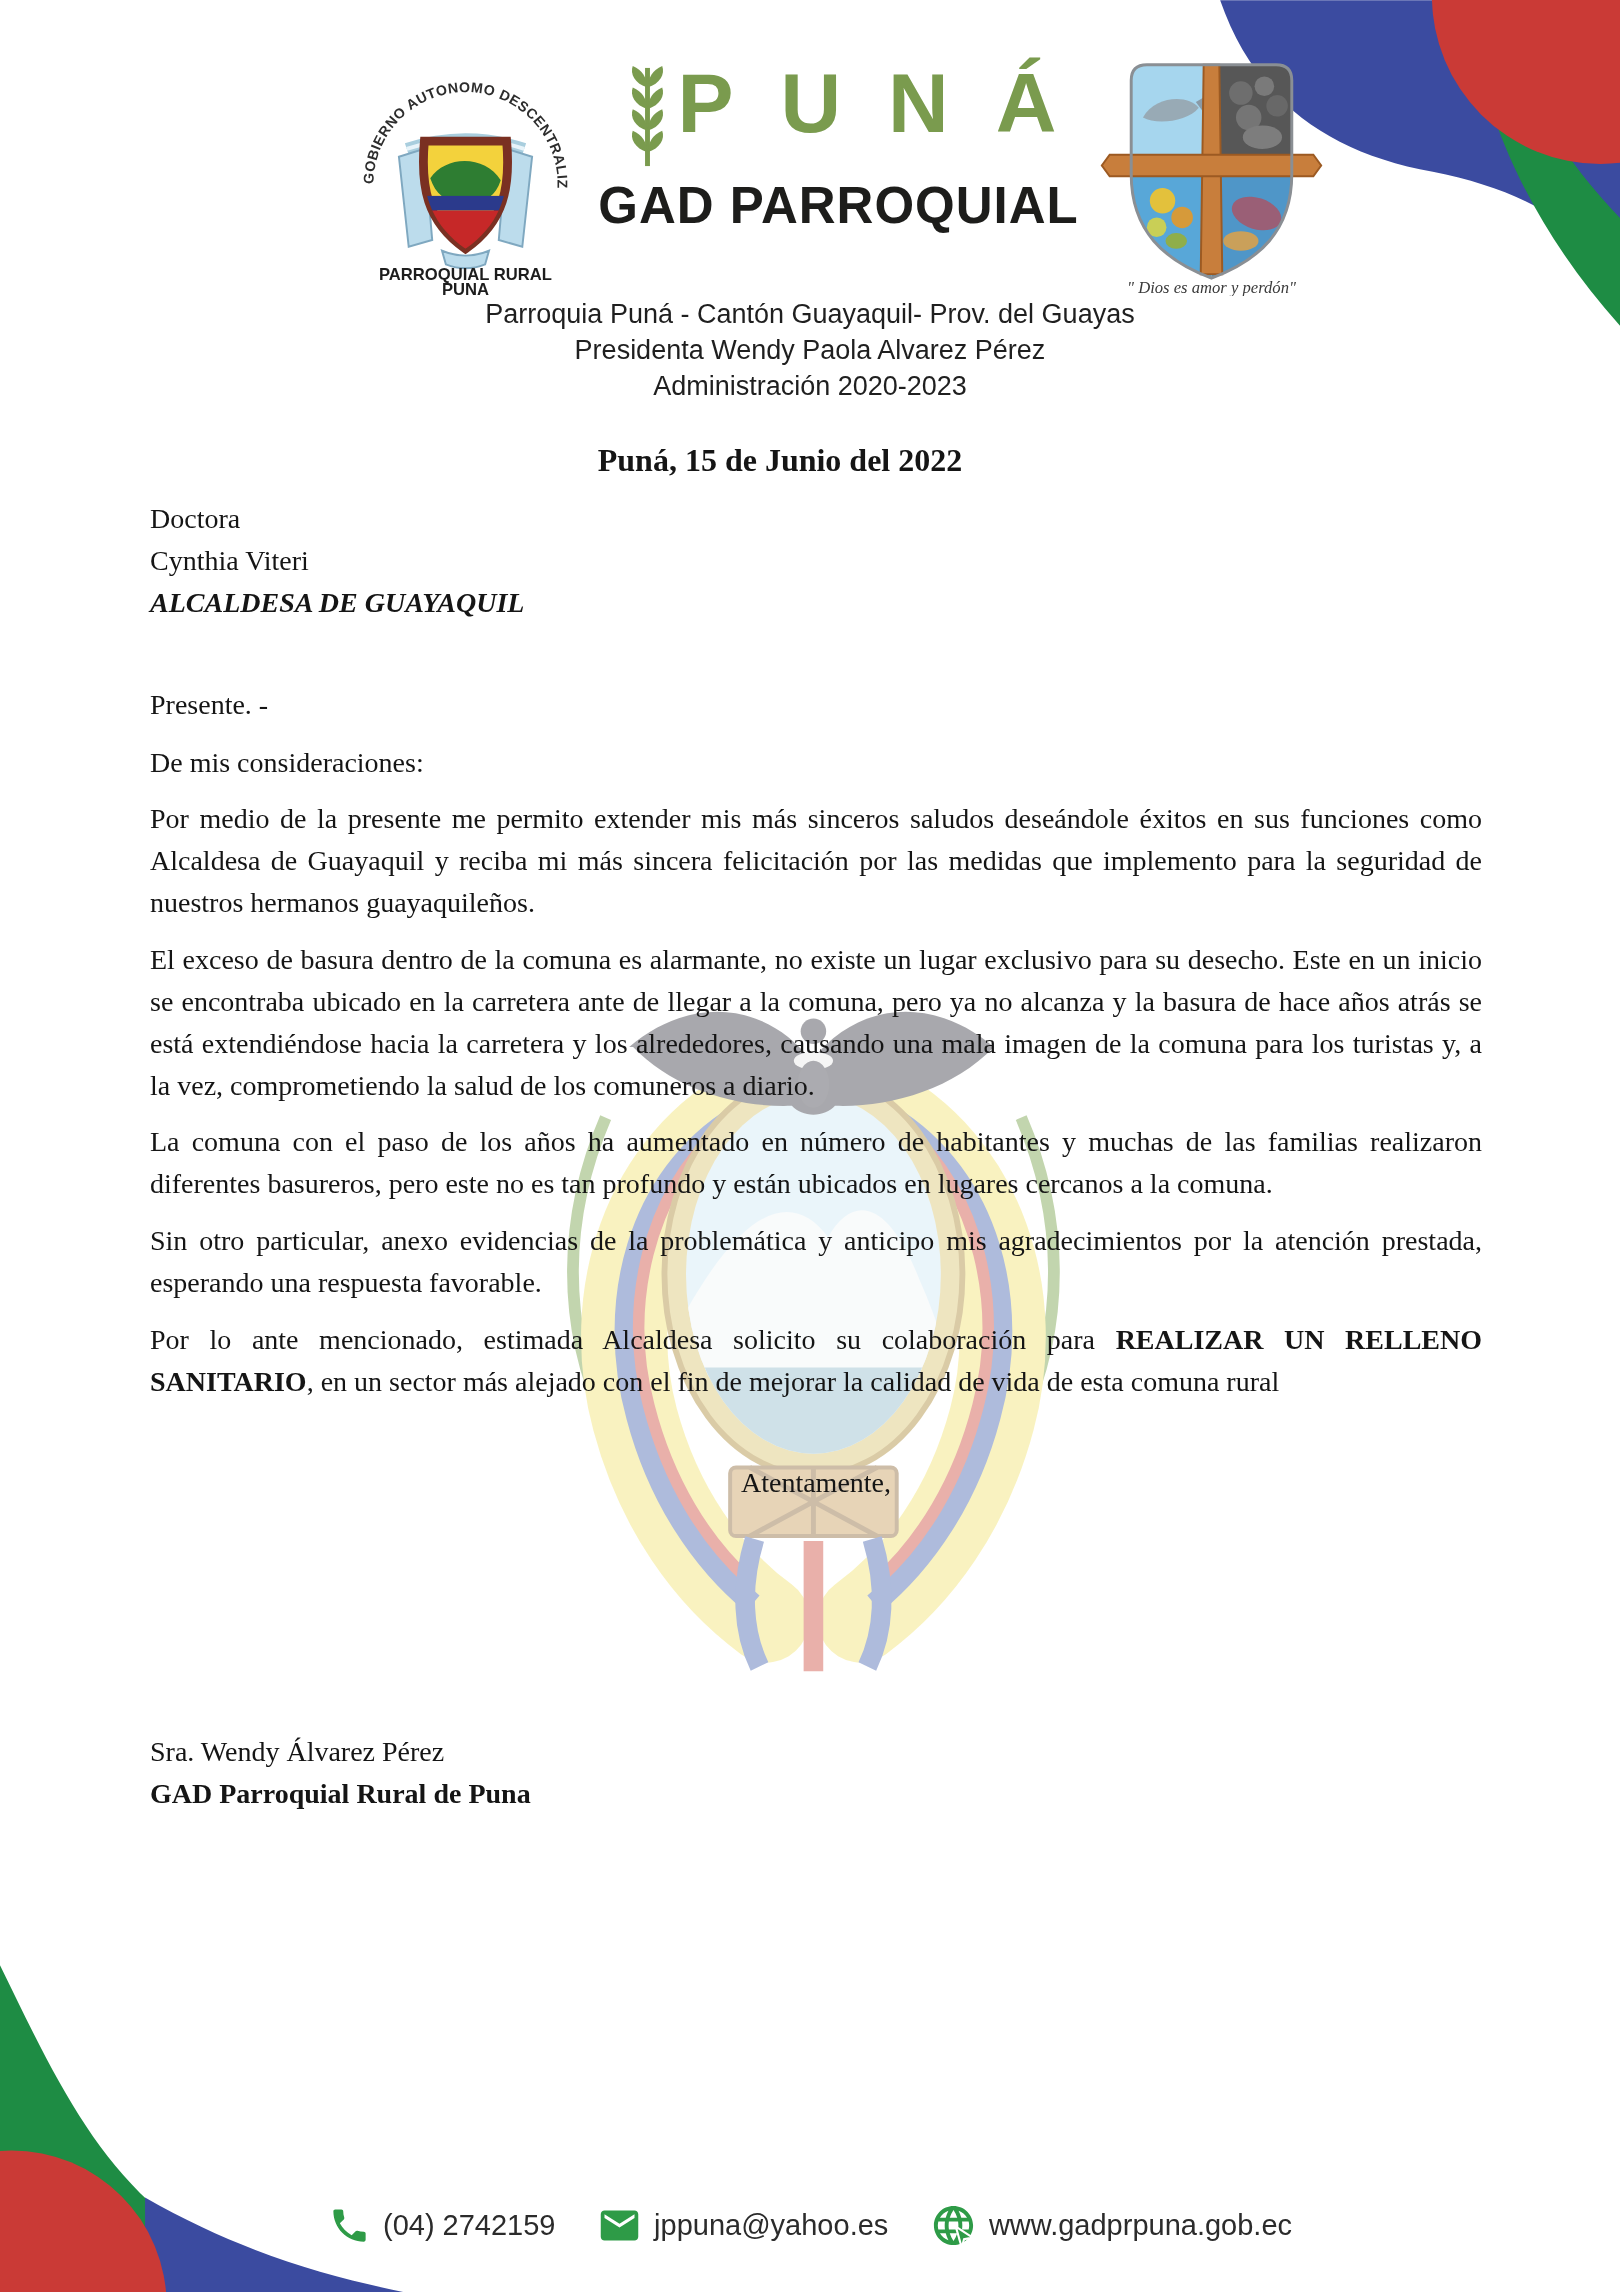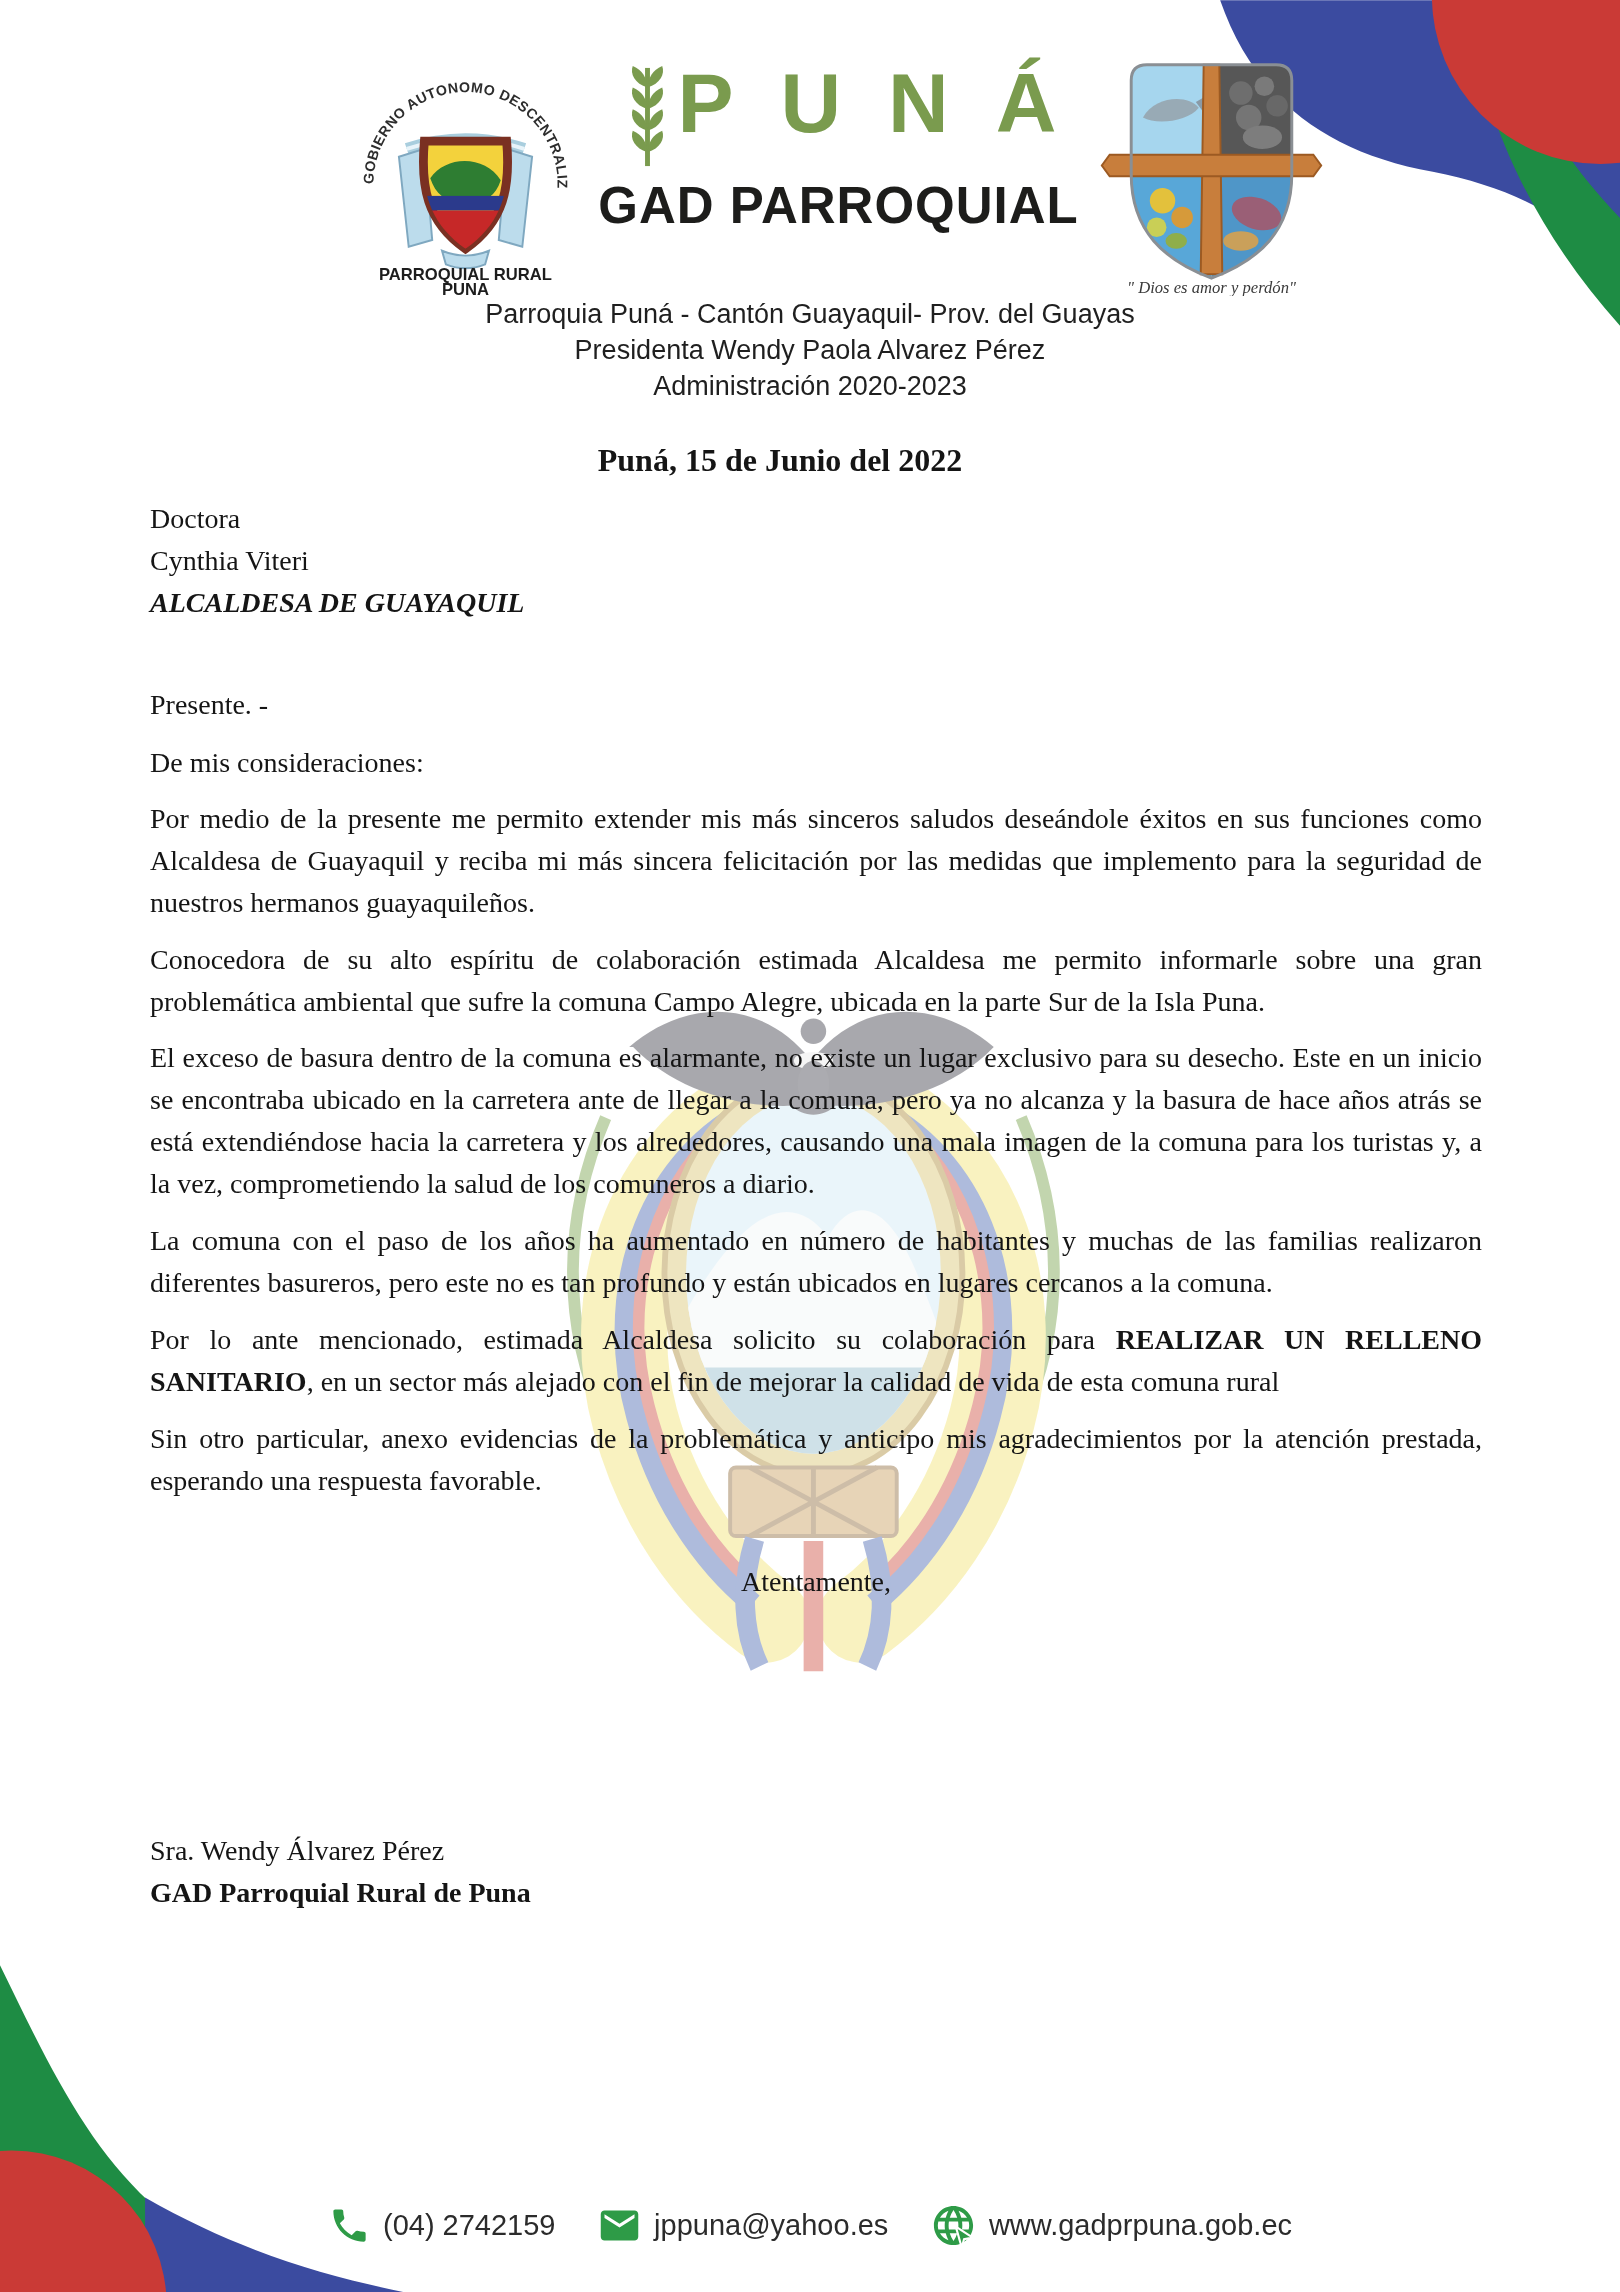--- a/index.html
+++ b/index.html
@@ -217,25 +217,24 @@
     <div class="addr">
       <div>Doctora</div>
       <div>Cynthia Viteri</div>
       <div class="addr-role">ALCALDESA DE GUAYAQUIL</div>
     </div>
 
     <div class="presente">Presente. -</div>
     <div class="demis">De mis consideraciones:</div>
 
     <p class="para first">Por medio de la presente me permito extender mis más sinceros saludos deseándole éxitos en sus funciones como Alcaldesa de Guayaquil y reciba mi más sincera felicitación por las medidas que implemento para la seguridad de nuestros hermanos guayaquileños.</p>
-    <p class="para">Conocedora de su alto espíritu de colaboración estimada Alcaldesa me permito informarle sobre una gran problemática ambiental que sufre la comuna Campo Alegre, ubicada en la parte Sur de la Isla Puna.</p>
     <p class="para">El exceso de basura dentro de la comuna es alarmante, no existe un lugar exclusivo para su desecho. Este en un inicio se encontraba ubicado en la carretera ante de llegar a la comuna, pero ya no alcanza y la basura de hace años atrás se está extendiéndose hacia la carretera y los alrededores, causando una mala imagen de la comuna para los turistas y, a la vez, comprometiendo la salud de los comuneros a diario.</p>
     <p class="para">La comuna con el paso de los años ha aumentado en número de habitantes y muchas de las familias realizaron diferentes basureros, pero este no es tan profundo y están ubicados en lugares cercanos a la comuna.</p>
+    <p class="para">Sin otro particular, anexo evidencias de la problemática y anticipo mis agradecimientos por la atención prestada, esperando una respuesta favorable.</p>
     <p class="para"><span>Por lo ante mencionado, estimada Alcaldesa solicito su colaboración para </span><span class="bold">REALIZAR UN RELLENO SANITARIO</span><span>, en un sector más alejado con el fin de mejorar la calidad de vida de esta comuna rural</span></p>
-    <p class="para">Sin otro particular, anexo evidencias de la problemática y anticipo mis agradecimientos por la atención prestada, esperando una respuesta favorable.</p>
 
     <div class="closing">Atentamente,</div>
 
     <div class="sig">
       <div>Sra. Wendy Álvarez Pérez</div>
       <div class="sig-org">GAD Parroquial Rural de Puna</div>
     </div>
   </div>
 
   <div class="footer">

